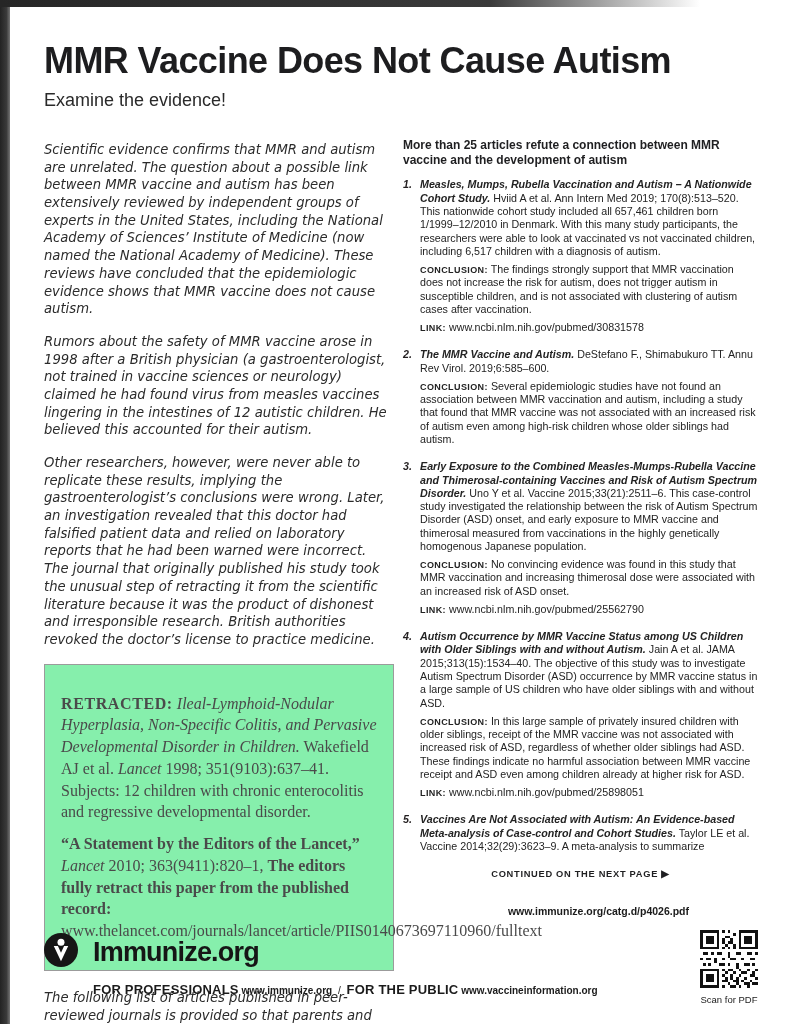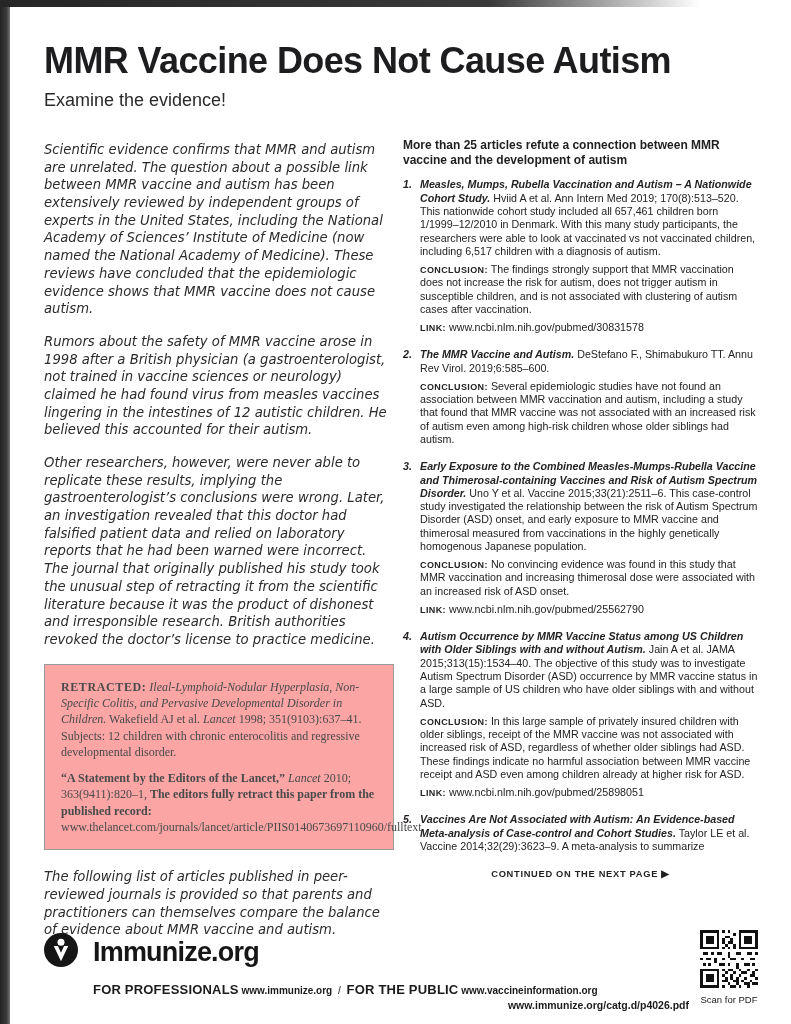--- a/index.html
+++ b/index.html
@@ -24,24 +24,24 @@
   .page-subtitle { margin:8px 0 0; font-size:18px; font-weight:400; color:#2a2a2a; }
 
   
   .col-left { position:absolute; left:44px; top:141px; width:350px; }
   .intro-para {
     font-family: "DejaVu Sans", sans-serif;
     font-style: italic; font-size:13.2px; line-height:1.34;
     color:#2b2b2b; margin:0 0 15px;
   }
   .retracted-box {
-    border:1.5px solid #9b9b9b; background:#fca5a5;
-    padding:14px 16px; margin:10px 0 18px;
+    border:1.5px solid #9b9b9b; background:#86efac;
+    padding:28px 16px; margin:10px 0 18px;
     font-family:"Liberation Serif", serif;
-    font-size:12px; line-height:1.36; color:#4a4a4a;
+    font-size:16px; line-height:1.36; color:#4a4a4a;
   }
   .retracted-box p { margin:0 0 10px; }
   .retracted-box p:last-child { margin-bottom:0; }
   .rb-label { font-weight:700; letter-spacing:0.6px; }
   .rb-italic { font-style: italic; }
   .rb-bold { font-weight:700; }
 
   
   .col-right { position:absolute; left:403px; top:138px; width:355px; }
   .articles-heading { margin:0 0 10px; font-size:12px; font-weight:700; line-height:1.27; color:#1f1f21; }
@@ -56,21 +56,21 @@
   .continued .arrow { font-size:10px; }
 
   
   .footer-left { position:absolute; left:44px; top:933px; }
   .logo-row { display:flex; align-items:center; gap:15px; }
   .logo-text { font-size:27px; font-weight:700; letter-spacing:-0.8px; color:#161616; }
   .footer-links { margin-top:11px; margin-left:49px; font-size:10px; color:#1b1b1b; white-space:nowrap; }
   .footer-links .lbl { font-weight:700; font-size:13px; letter-spacing:0.2px; }
   .footer-links .url { font-weight:700; }
   .footer-links .sep { font-weight:400; padding:0 3px; }
-  .footer-right { position:absolute; right:102px; top:996px; text-align:center;
+  .footer-right { position:absolute; right:102px; top:902px; text-align:center;
     font-size:10.5px; font-weight:700; line-height:1.75; color:#1b1b1b; }
   .qr-wrap { position:absolute; right:33px; top:930px; width:58px; text-align:center; }
   .qr-caption { font-size:9.5px; font-weight:400; margin-top:2px; color:#1b1b1b; }
 </style>
 </head>
 <body>
 
 <div class="edge-left"></div>
 <div class="edge-top"></div>
 

